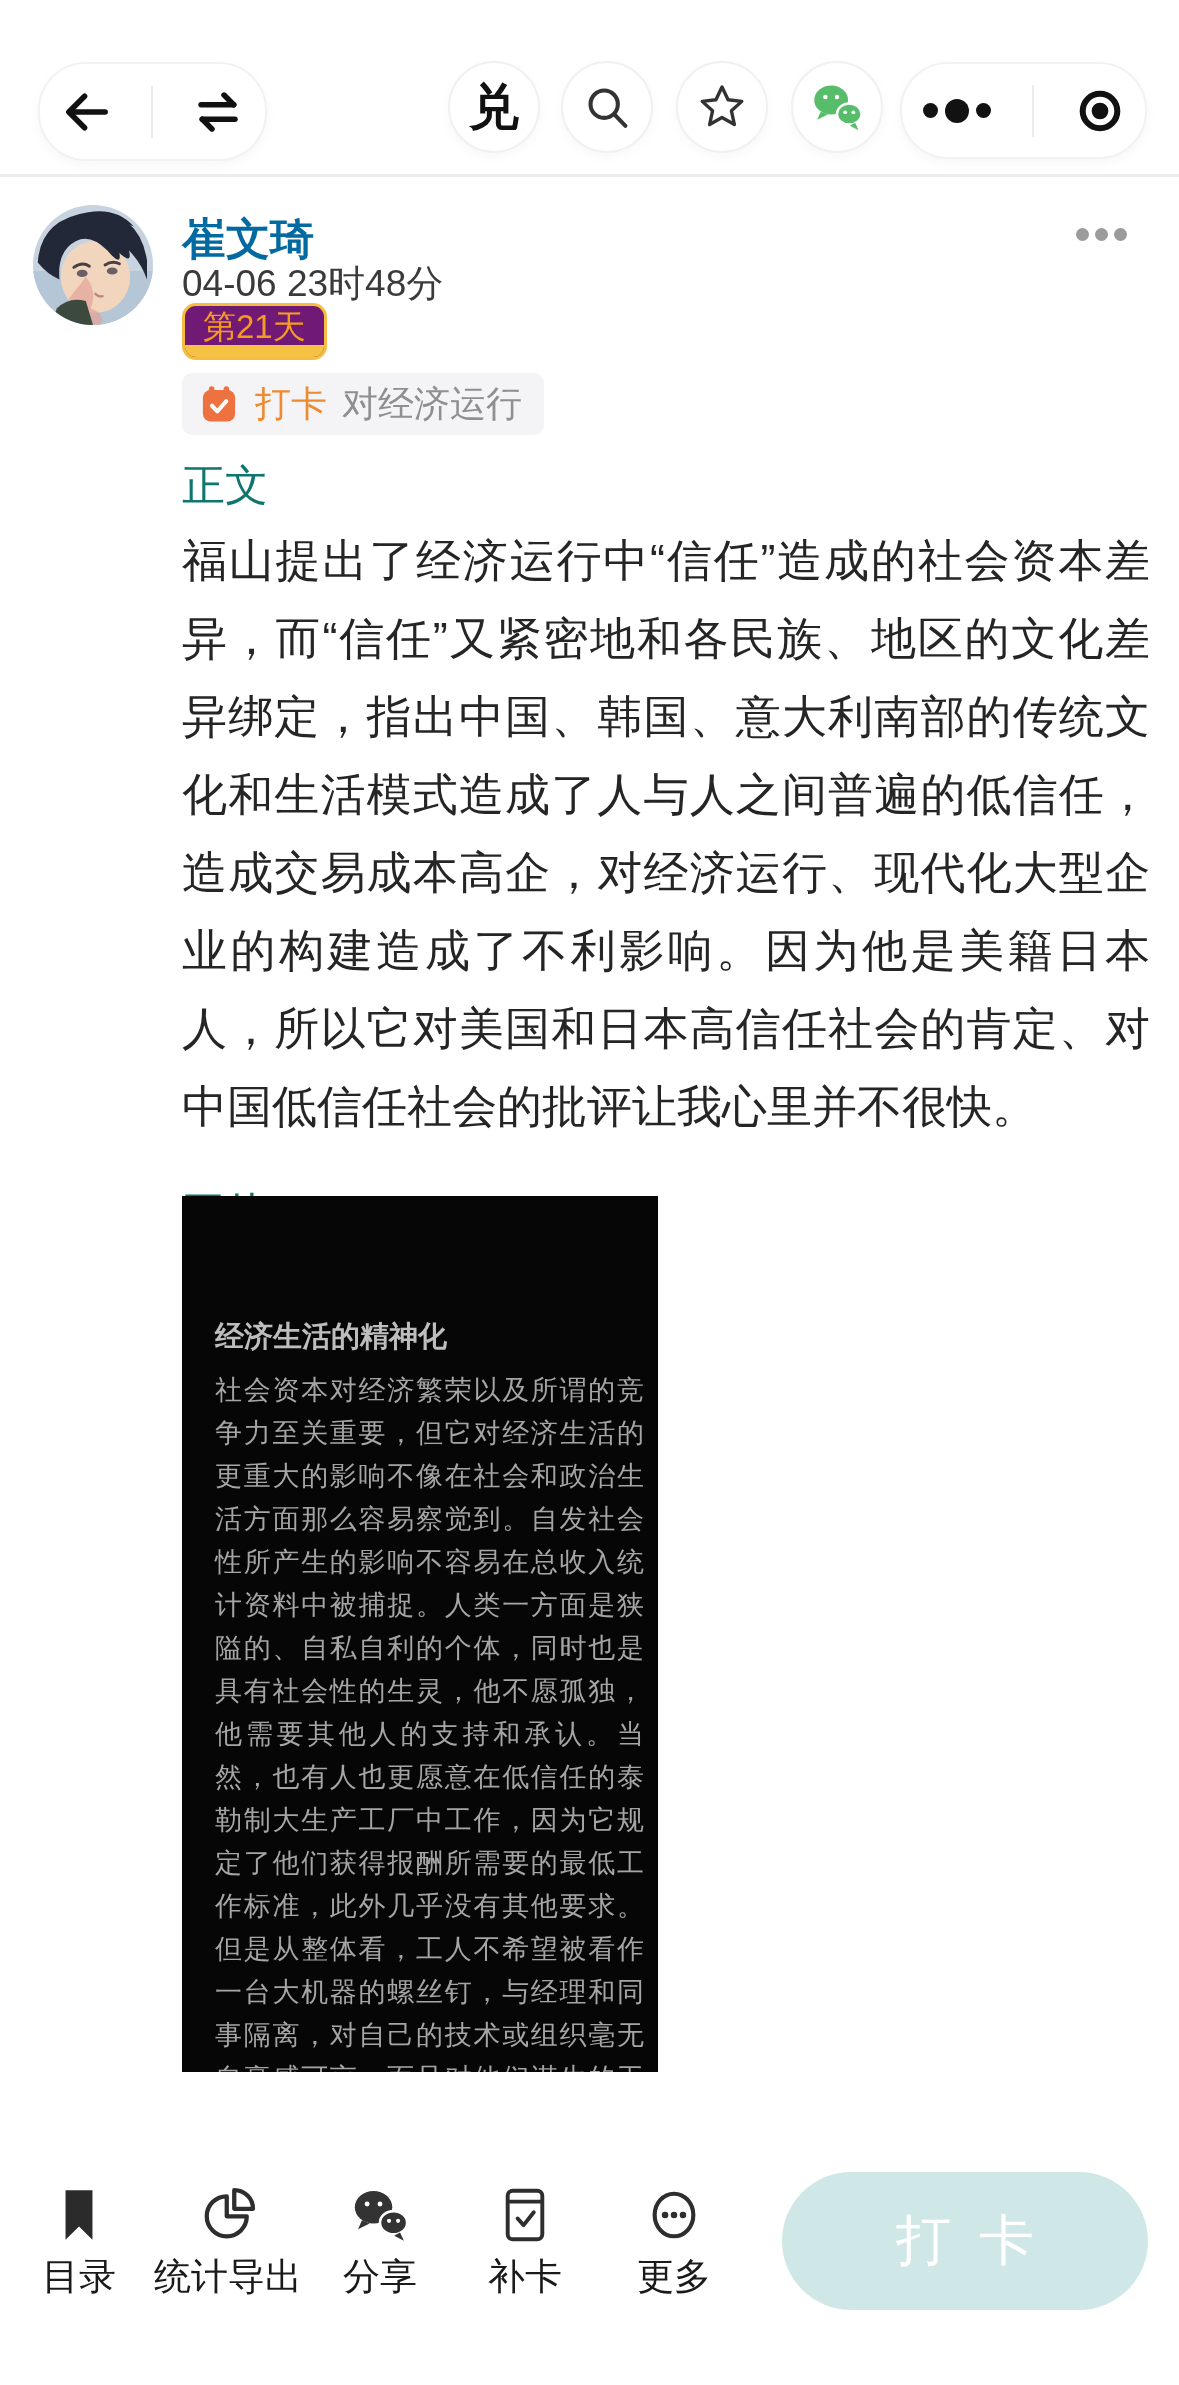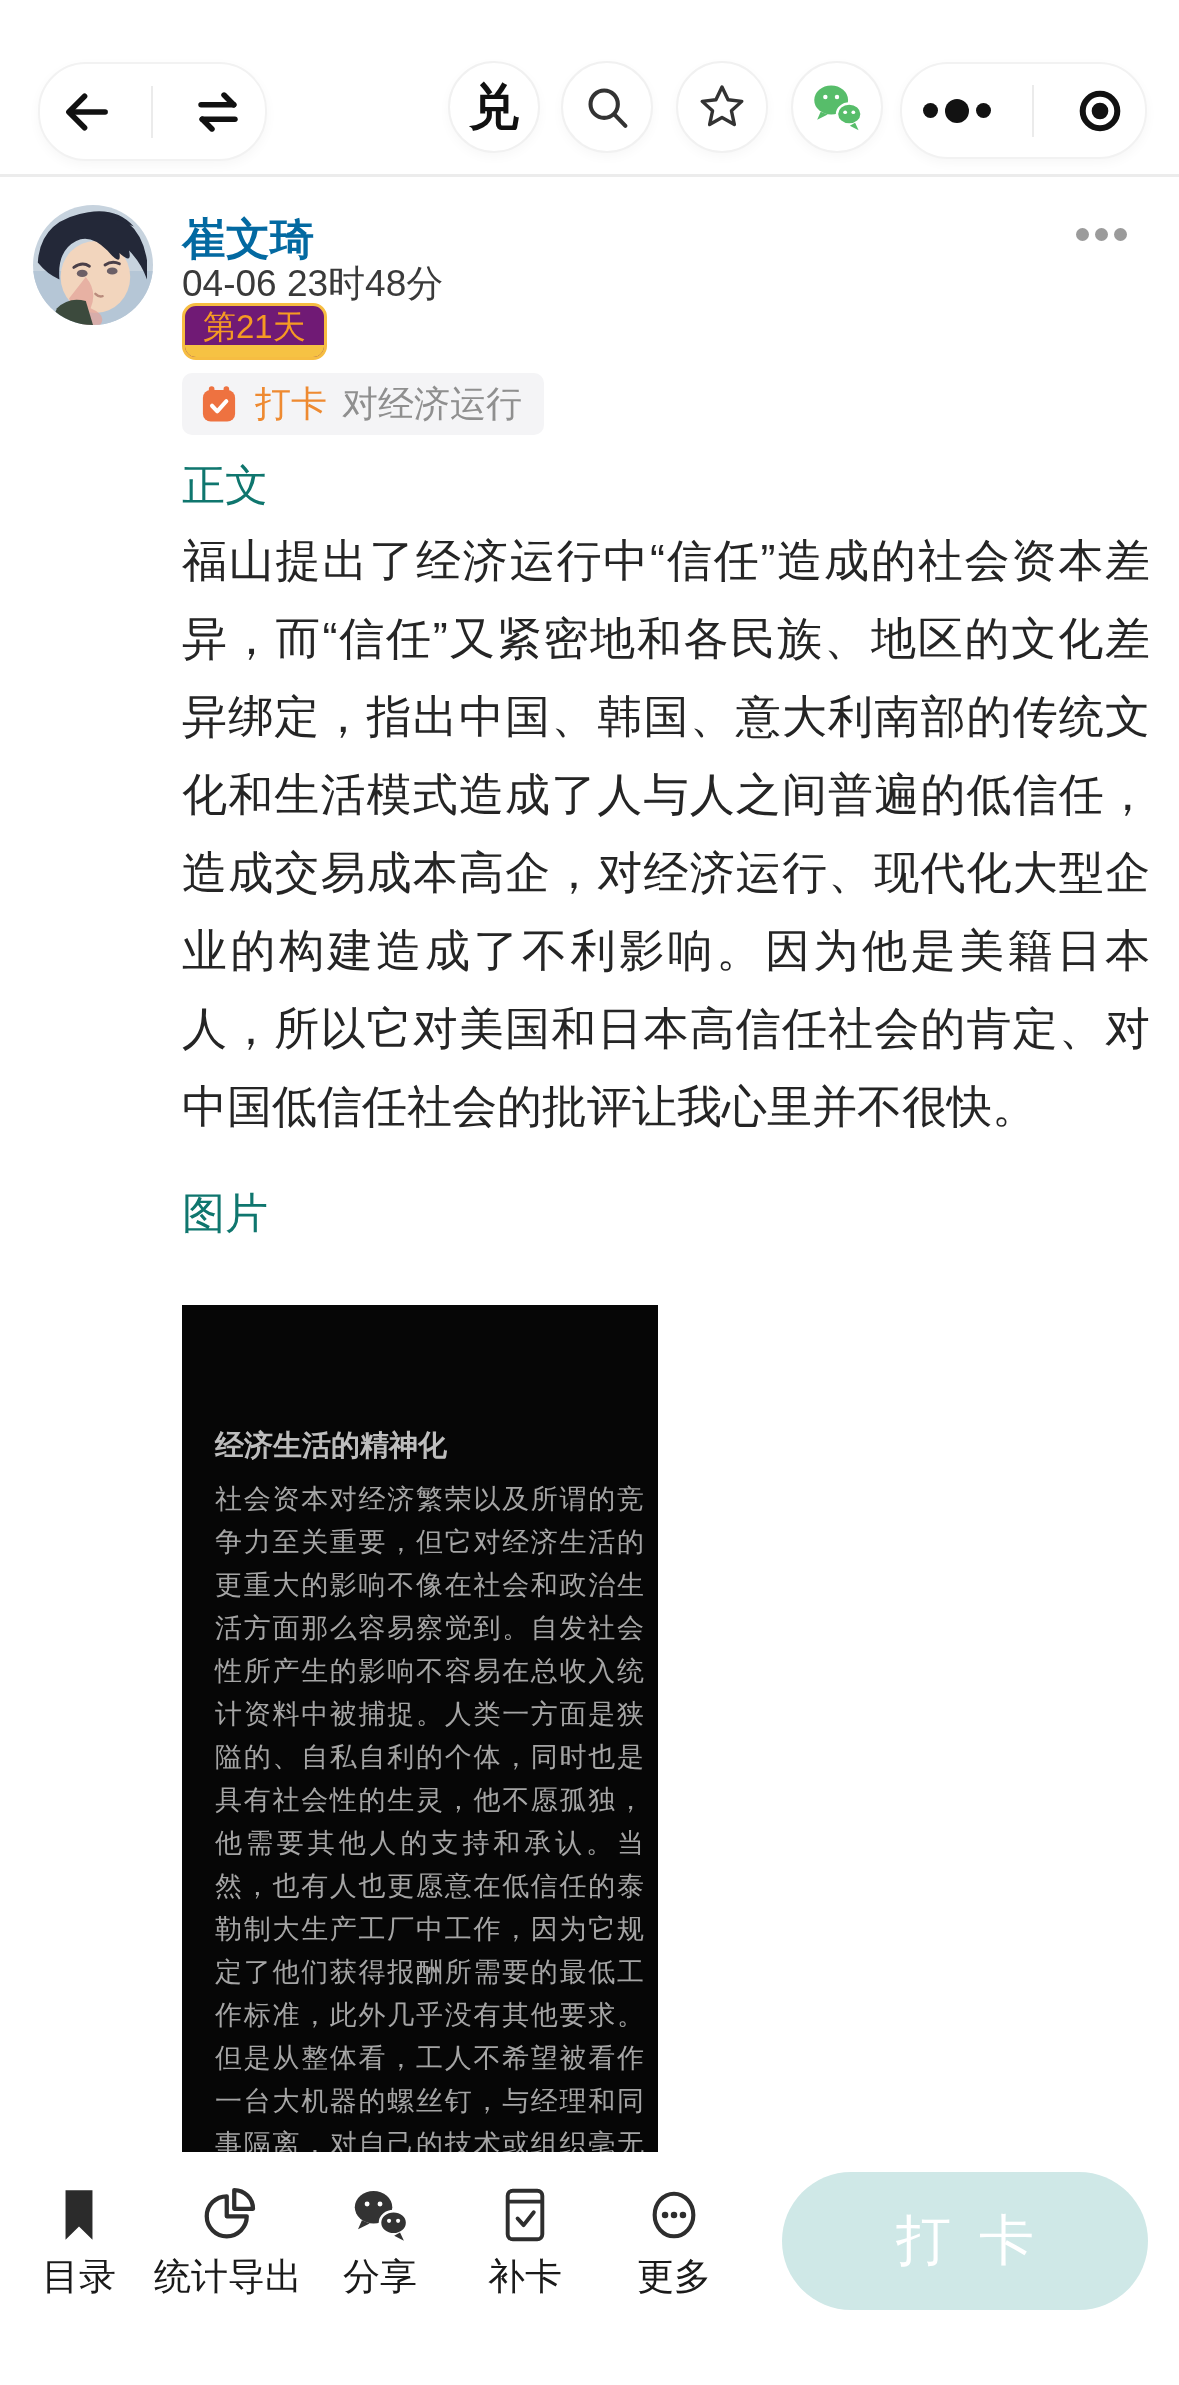--- a/index.html
+++ b/index.html
@@ -39,21 +39,21 @@
   .post-more i{width:13px;height:13px;border-radius:50%;background:#9b9b9b;display:block;}
 
   
   .section-label{position:absolute;left:182px;font-size:43px;color:#0f766e;line-height:46px;}
   .lbl-body{top:462px;}
   .lbl-image{top:1190px;}
   .body-text{position:absolute;left:182px;top:522px;width:968px;font-size:45px;line-height:78px;
     color:#252525;text-align:justify;word-break:break-all;}
 
   
-  .book-image{position:absolute;left:182px;top:1305px;width:476px;height:876px;background:#060606;
+  .book-image{position:absolute;left:182px;top:1196px;width:476px;height:876px;background:#060606;
     overflow:hidden;box-sizing:border-box;padding:118px 14px 0 33px;}
   .book-title{font-size:29px;font-weight:700;color:#bdbdbd;line-height:44px;margin:0 0 11px 0;}
   .book-body{font-size:27px;color:#a5a5a5;line-height:43px;text-align:justify;word-break:break-all;margin:0;}
 
   
   .toolbar{position:absolute;left:0;top:2152px;width:1179px;height:233px;background:#fff;}
   .tool-item{position:absolute;top:30px;width:160px;display:flex;flex-direction:column;align-items:center;cursor:pointer;}
   .tool-item .ic{width:66px;height:66px;display:flex;align-items:center;justify-content:center;}
   .tool-item .lb{margin-top:9px;font-size:37px;color:#1a1a1a;line-height:40px;white-space:nowrap;}
   .ti1{left:-1px;} .ti2{left:148px;} .ti3{left:300px;} .ti4{left:445px;} .ti5{left:594px;}

